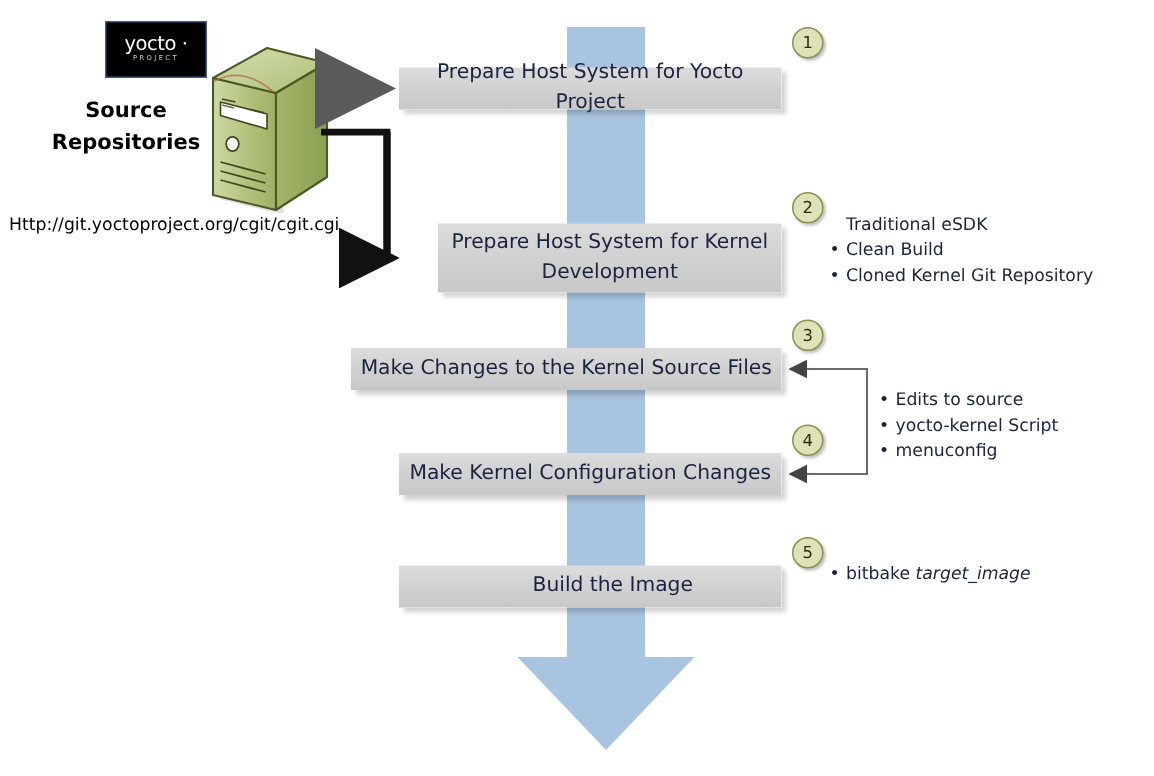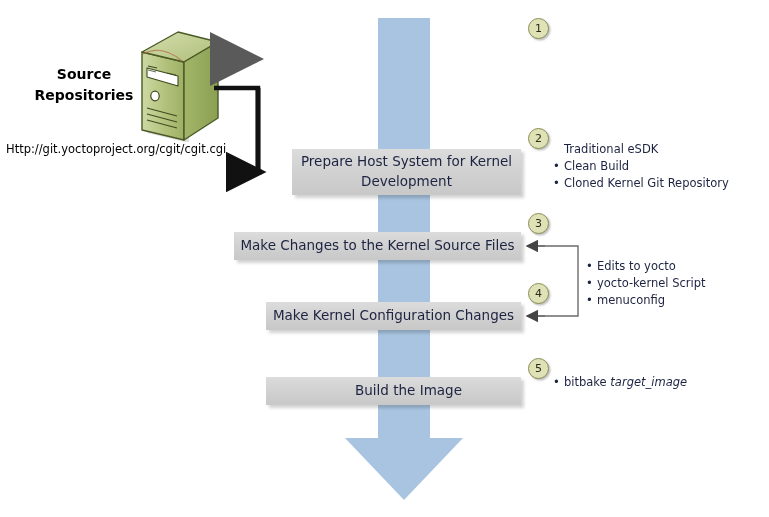--- a/index.html
+++ b/index.html
@@ -156,20 +156,24 @@
   }
 </style>
 </head>
 <body>
 
 <div id="canvas">
 
   <div class="flow-shaft"></div>
   <div class="flow-head"></div>
 
+  <div class="yocto-logo">
+    <span class="yocto-word">yocto ·</span>
+    <span class="yocto-sub">PROJECT</span>
+  </div>
 
   <div class="src-label">
     <div>Source</div>
     <div>Repositories</div>
   </div>
   <div class="src-url">Http://git.yoctoproject.org/cgit/cgit.cgi</div>
 
   <div class="server">
     <svg width="86" height="116" viewBox="0 0 86 116">
       <defs>
@@ -229,41 +233,42 @@
     <path d="M214,88 L258,88 L258,172 L255,172" fill="none" stroke="#111111" stroke-width="4.5"></path>
     <path d="M255,172 L258,172 L258,88" fill="none" stroke="#111111" stroke-width="4.5"></path>
     <line x1="258" y1="88" x2="258" y2="172" stroke="#111111" stroke-width="4.5"></line>
     <line x1="258" y1="172" x2="262" y2="172" stroke="#111111" stroke-width="4.5" marker-end="url(#arrBlack)"></line>
 
     <path d="M533,246 L578,246 L578,316 L533,316" fill="none" stroke="#6b6b6b" stroke-width="1.4"></path>
     <line x1="545" y1="246" x2="527" y2="246" stroke="#6b6b6b" stroke-width="1.4" marker-end="url(#arrLeft)"></line>
     <line x1="545" y1="316" x2="527" y2="316" stroke="#6b6b6b" stroke-width="1.4" marker-end="url(#arrLeft)"></line>
   </svg>
 
+  <div class="pbox" style="left:266px; top:45px; width:255px; height:28px;">Prepare Host System for Yocto Project</div>
   <div class="step-circle" style="left:528px; top:18px;">1</div>
 
   <div class="pbox" style="left:292px; top:149px; width:229px; height:46px; flex-direction:column;">
     <span>Prepare Host System for Kernel</span>
     <span>Development</span>
   </div>
   <div class="step-circle" style="left:528px; top:128px;">2</div>
   <div class="bullets" style="left:553px; top:141px;">
     <div class="cont">Traditional eSDK</div>
     <div class="bul">Clean Build</div>
     <div class="bul">Cloned Kernel Git Repository</div>
   </div>
 
   <div class="pbox" style="left:234px; top:232px; width:287px; height:28px;">Make Changes to the Kernel Source Files</div>
   <div class="step-circle" style="left:528px; top:213px;">3</div>
 
   <div class="pbox" style="left:266px; top:302px; width:255px; height:28px;">Make Kernel Configuration Changes</div>
   <div class="step-circle" style="left:528px; top:283px;">4</div>
 
   <div class="bullets" style="left:586px; top:258px;">
-    <div class="bul">Edits to yocto</div>
+    <div class="bul">Edits to source</div>
     <div class="bul">yocto-kernel Script</div>
     <div class="bul">menuconfig</div>
   </div>
 
   <div class="pbox" style="left:266px; top:377px; width:255px; height:28px;padding-left:36px;">Build the Image</div>
   <div class="step-circle" style="left:528px; top:358px;">5</div>
   <div class="bullets" style="left:553px; top:374px;">
     <div class="bul"><span>bitbake </span><span class="ital">target_image</span></div>
   </div>
 

